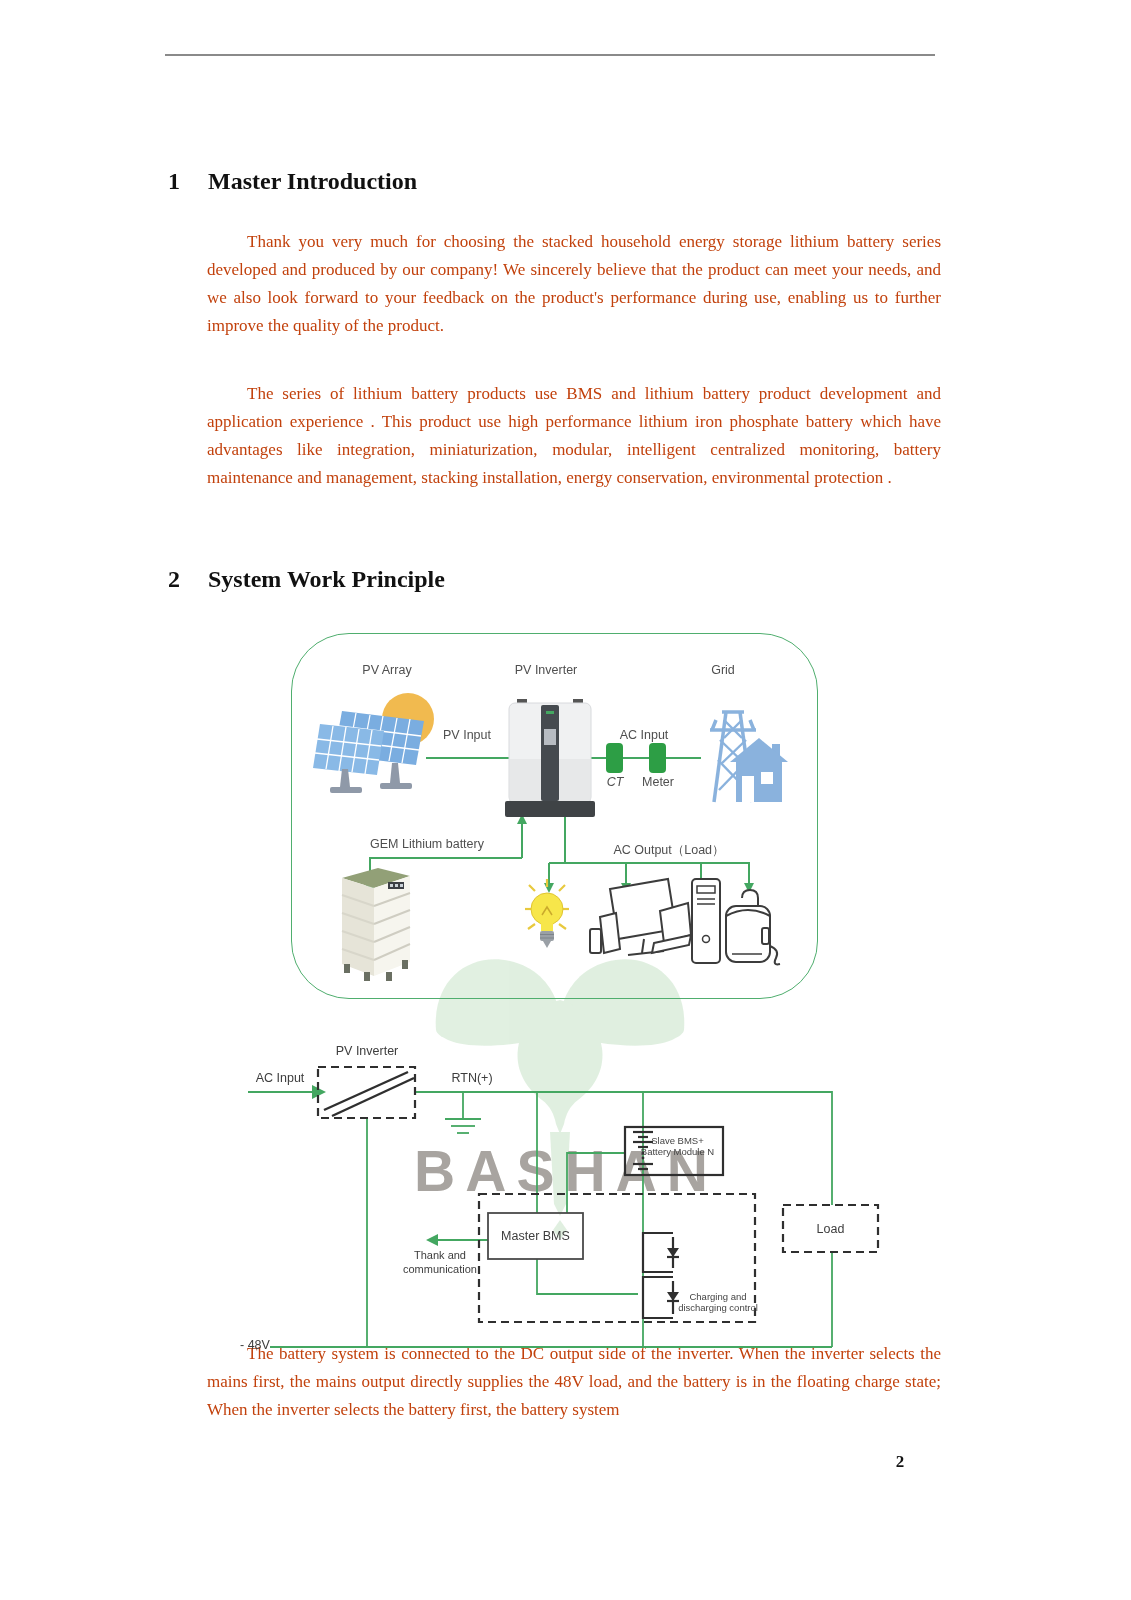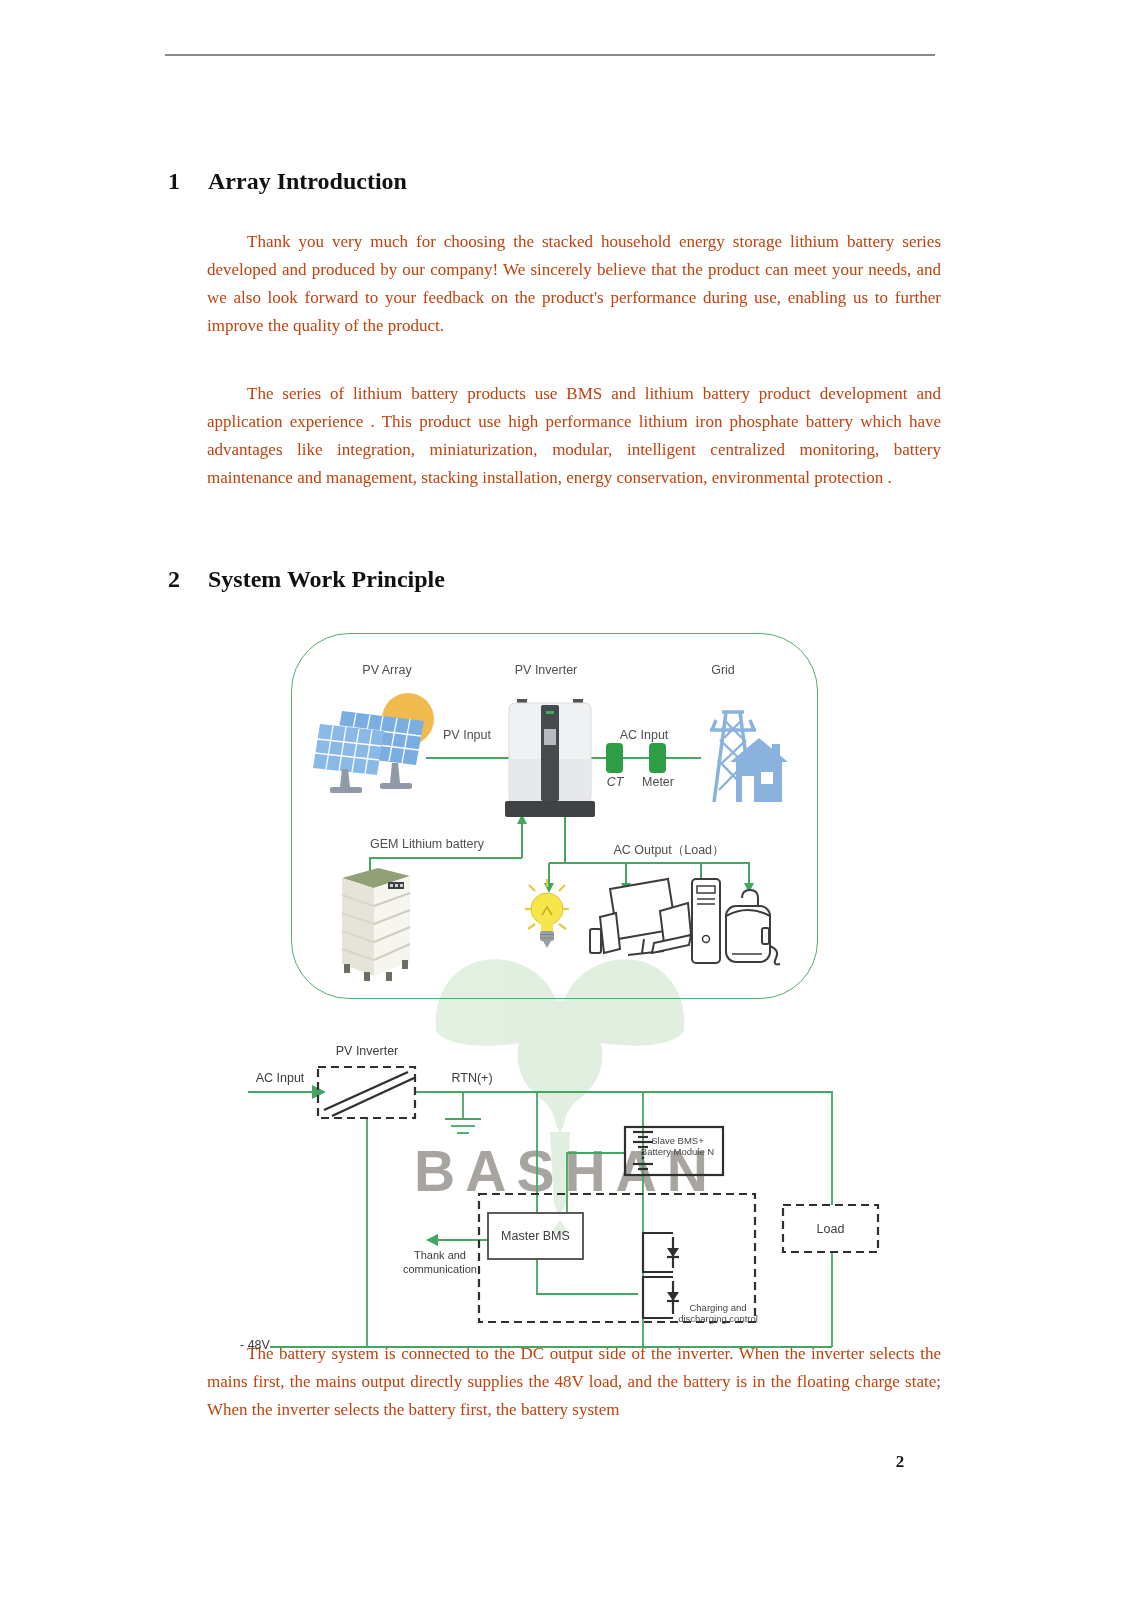--- a/index.html
+++ b/index.html
@@ -44,21 +44,21 @@
       <path d="M254,88 C258,38 220,8 176,20 C152,27 138,44 132,64 L132,92 C168,104 220,108 242,98 C250,94 253,92 254,88 Z"></path>
       <path d="M130,58 C108,64 92,82 88,106 C85,128 96,146 112,158 C120,164 124,172 126,182 L130,192 L134,182 C136,172 140,164 148,158 C164,146 175,128 172,106 C168,82 152,64 130,58 Z"></path>
       <path d="M120,190 L140,190 L136,262 L130,274 L124,262 Z"></path>
       <polygon points="130,278 137,288 130,298 123,288"></polygon>
     </g>
   </svg>
   <div class="wm-text">BASHAN</div>
 
   <div class="heading" style="top:168px;">
     <span class="num">1</span>
-    <span>Array Introduction</span>
+    <span>Master Introduction</span>
   </div>
   <div class="para" style="top:228px;">Thank you very much for choosing the stacked household energy storage lithium battery series developed and produced by our company! We sincerely believe that the product can meet your needs, and we also look forward to your feedback on the product's performance during use, enabling us to further improve the quality of the product.</div>
   <div class="para" style="top:380px;">The series of lithium battery products use BMS and lithium battery product development and application experience . This product use high performance lithium iron phosphate battery which have advantages like integration, miniaturization, modular, intelligent centralized monitoring, battery maintenance and management, stacking installation, energy conservation, environmental protection .</div>
 
   <div class="heading" style="top:566px;">
     <span class="num">2</span>
     <span>System Work Principle</span>
   </div>
 
   <div class="diag1">
@@ -303,21 +303,21 @@
     <div class="d2label" style="left:200px;top:56px;width:64px;">RTN(+)</div>
     <div class="d2label d2small" style="left:395px;top:120px;width:85px;">
       <div>Slave BMS+</div>
       <div>Battery Module N</div>
     </div>
     <div class="d2label boxlabel" style="left:248px;top:198px;width:95px;height:46px;">Master BMS</div>
     <div class="d2label" style="left:145px;top:233px;width:110px;font-size:11px;line-height:14px;">
       <div>Thank and</div>
       <div>communication</div>
     </div>
-    <div class="d2label d2small" style="left:423px;top:287px;width:110px;text-align:center;">
+    <div class="d2label d2small" style="left:423px;top:276px;width:110px;text-align:center;">
       <div>Charging and</div>
       <div>discharging control</div>
     </div>
     <div class="d2label boxlabel" style="left:543px;top:190px;width:95px;height:47px;">Load</div>
     <div class="d2label" style="left:0px;top:323px;width:55px;text-align:left;">- 48V</div>
   </div>
 
   <div class="para" style="top:1340px;">The battery system is connected to the DC output side of the inverter. When the inverter selects the mains first, the mains output directly supplies the 48V load, and the battery is in the floating charge state; When the inverter selects the battery first, the battery system</div>
 
   <div class="pagenum">2</div>

